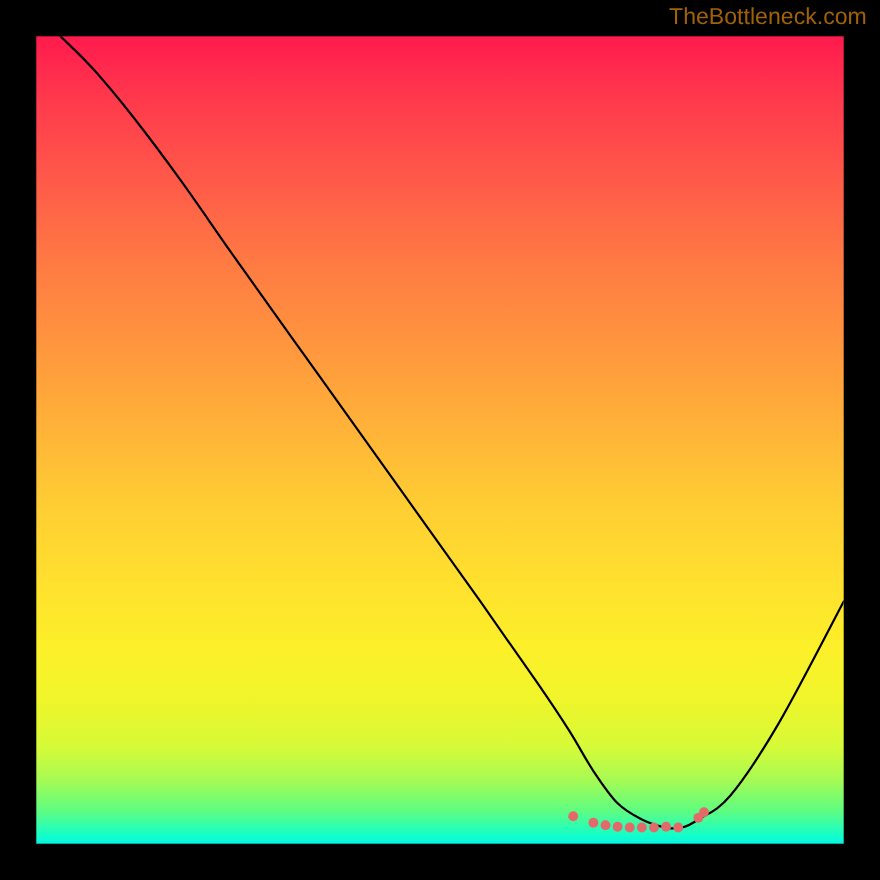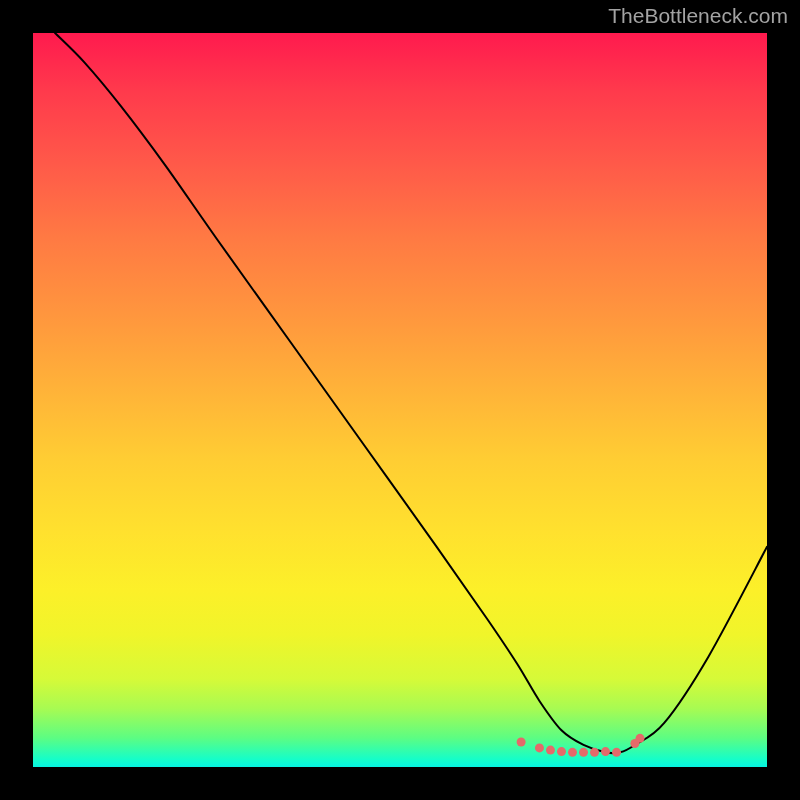--- a/index.html
+++ b/index.html
@@ -8,21 +8,21 @@
     height: 800px;
     background: #000;
     position: relative;
     font-family: Arial, sans-serif;
     overflow: hidden;
   }
   .watermark {
     position: absolute;
     top: 4px;
     right: 12px;
-    color: #a3a3a3;
+    color: #a16207;
     font-size: 21px;
     font-weight: 500;
     z-index: 10;
   }
   .plot-area {
     position: absolute;
     left: 33px;
     top: 33px;
     width: 734px;
     height: 734px;

